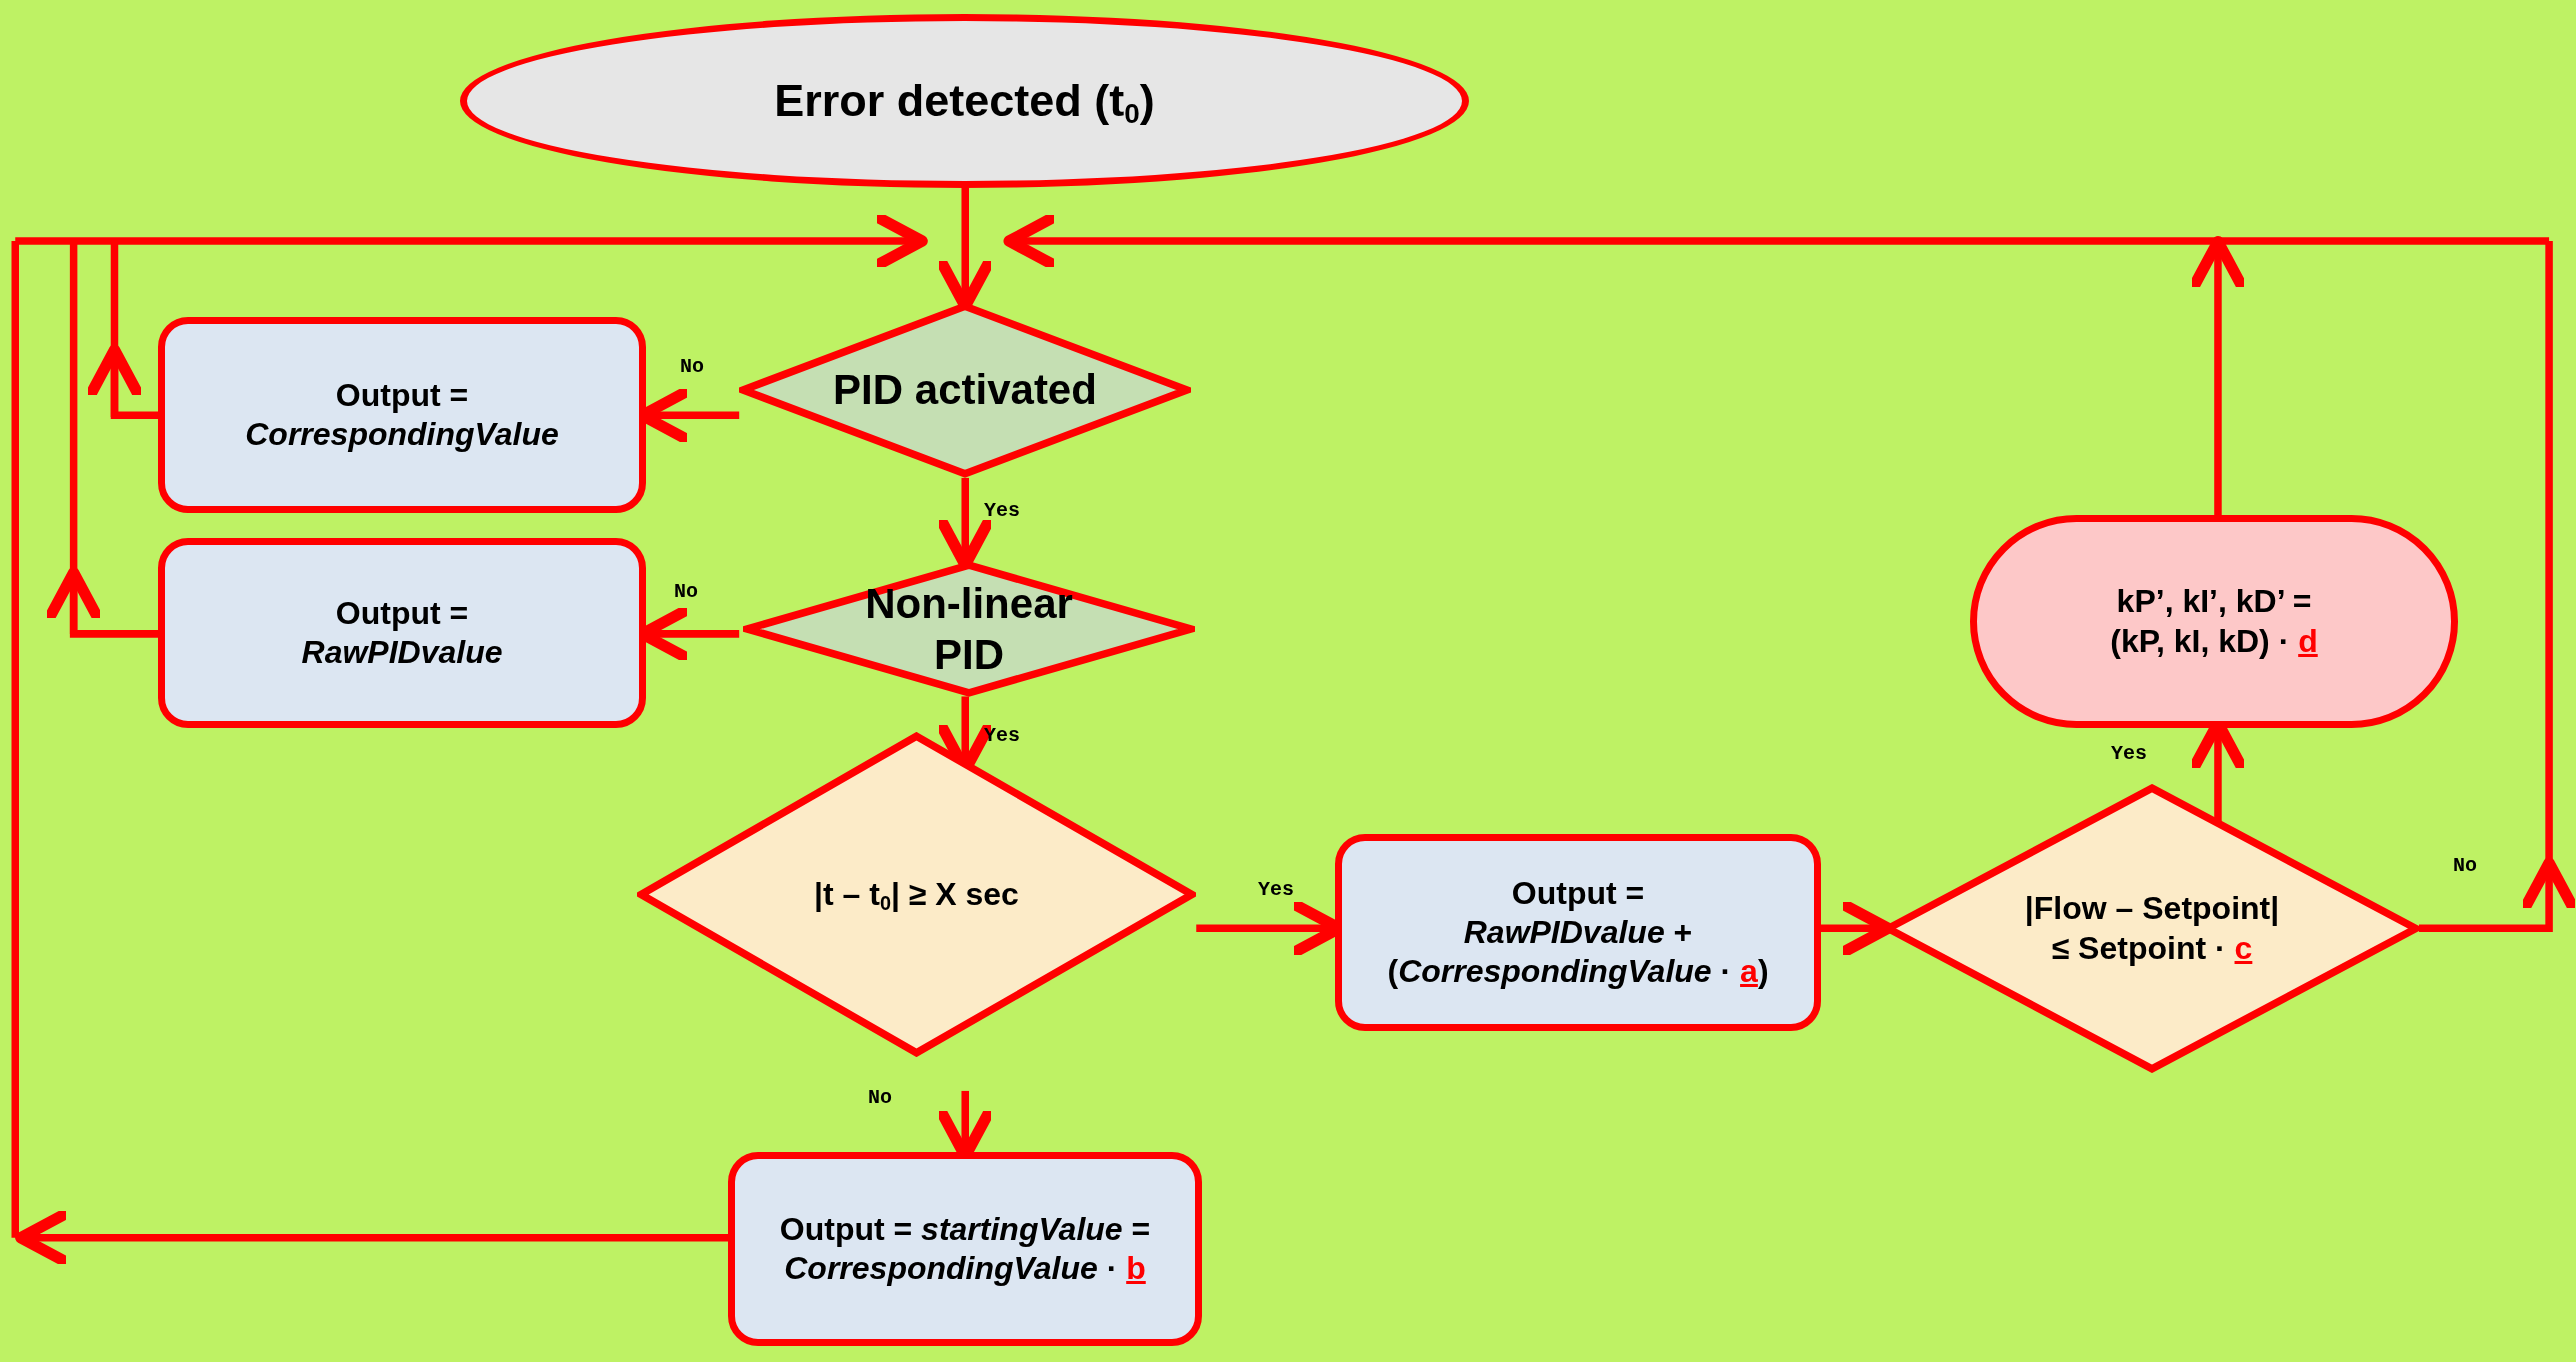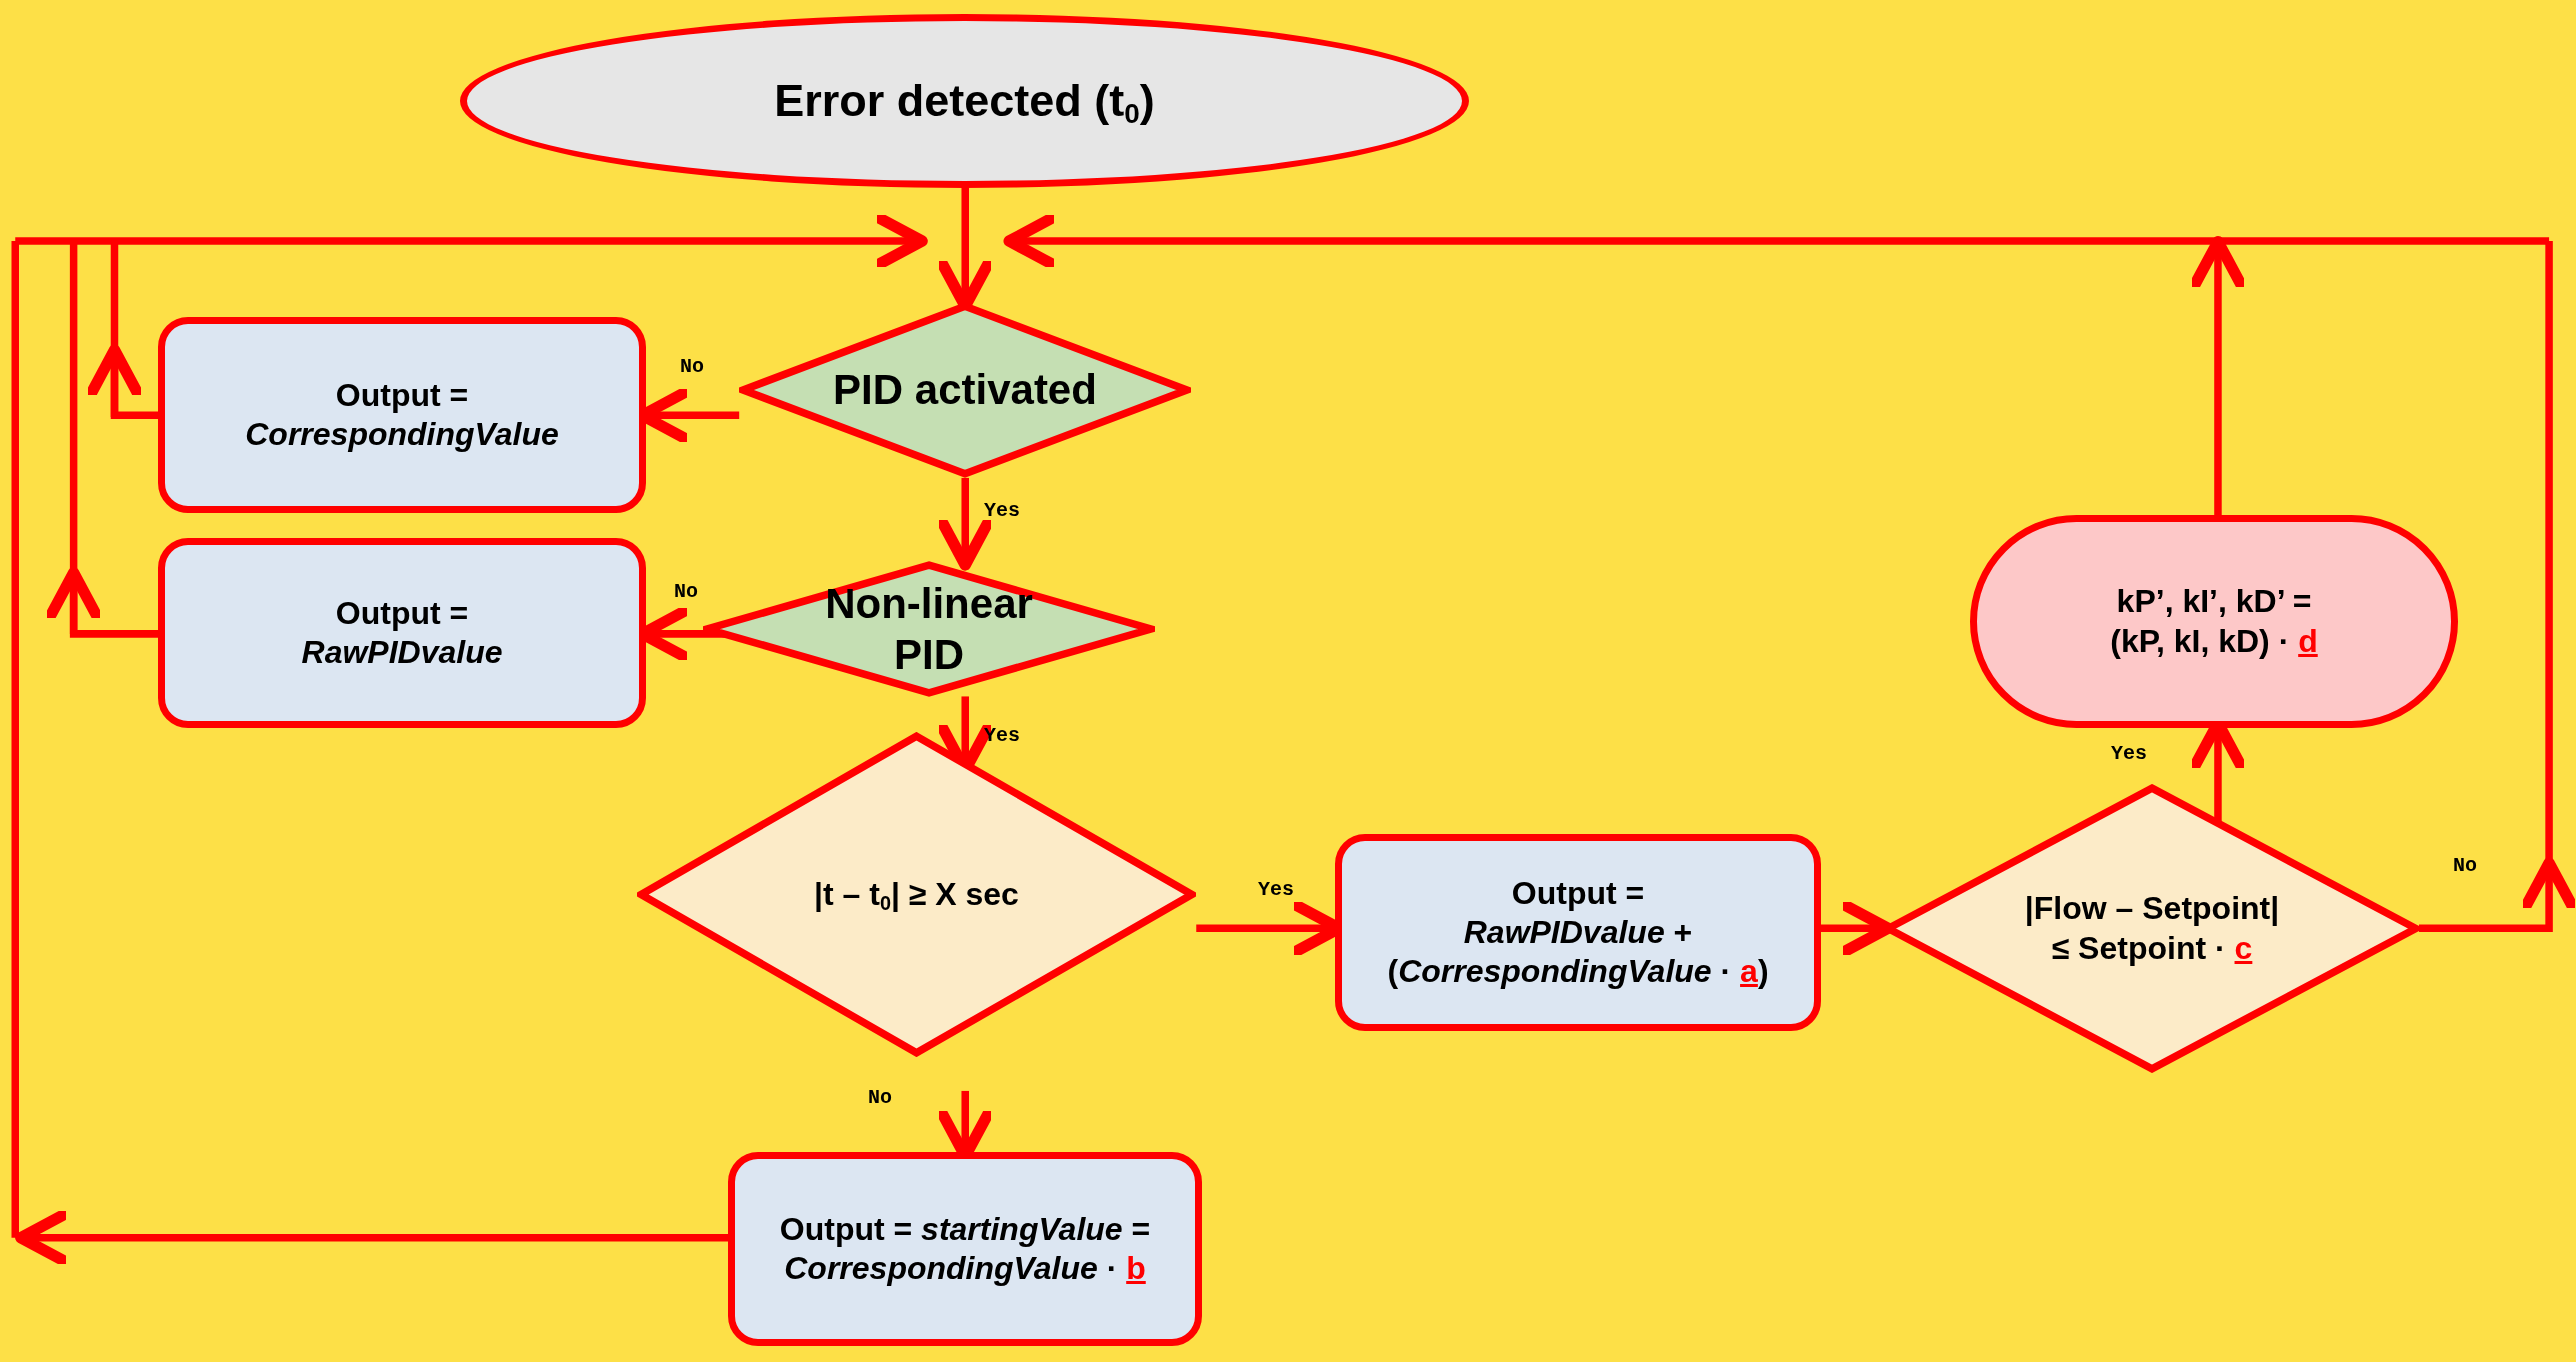--- a/index.html
+++ b/index.html
@@ -7,21 +7,21 @@
     padding: 0;
     background: #ffffff;
   }
   body {
     font-family: "Liberation Sans", sans-serif;
   }
   #canvas {
     position: relative;
     width: 2576px;
     height: 1362px;
-    background: #fde047;
+    background: #bef264;
     overflow: hidden;
   }
   #wires {
     position: absolute;
     left: 0;
     top: 0;
     width: 2576px;
     height: 1362px;
   }
   .node {
@@ -171,21 +171,21 @@
     <div class="node-text">PID activated</div>
   </div>
 
   <div class="node procbox" style="left:158px; top:317px; width:488px; height:196px;">
     <div class="node-text">
       <span>Output =</span><br>
       <span class="ital">CorrespondingValue</span>
     </div>
   </div>
 
-  <div class="node diamond dia-green" style="left:703px; top:561px; width:452px; height:136px;">
+  <div class="node diamond dia-green" style="left:743px; top:561px; width:452px; height:136px;">
     <svg viewBox="0 0 542 163" preserveAspectRatio="none">
       <polygon points="271,5 537,81.5 271,158 5,81.5" fill="#C5DFB3" stroke="#FF0000" stroke-width="9"></polygon>
     </svg>
     <div class="node-text">
       <span>Non-linear</span><br>
       <span>PID</span>
     </div>
   </div>
 
   <div class="node procbox" style="left:158px; top:538px; width:488px; height:190px;">

